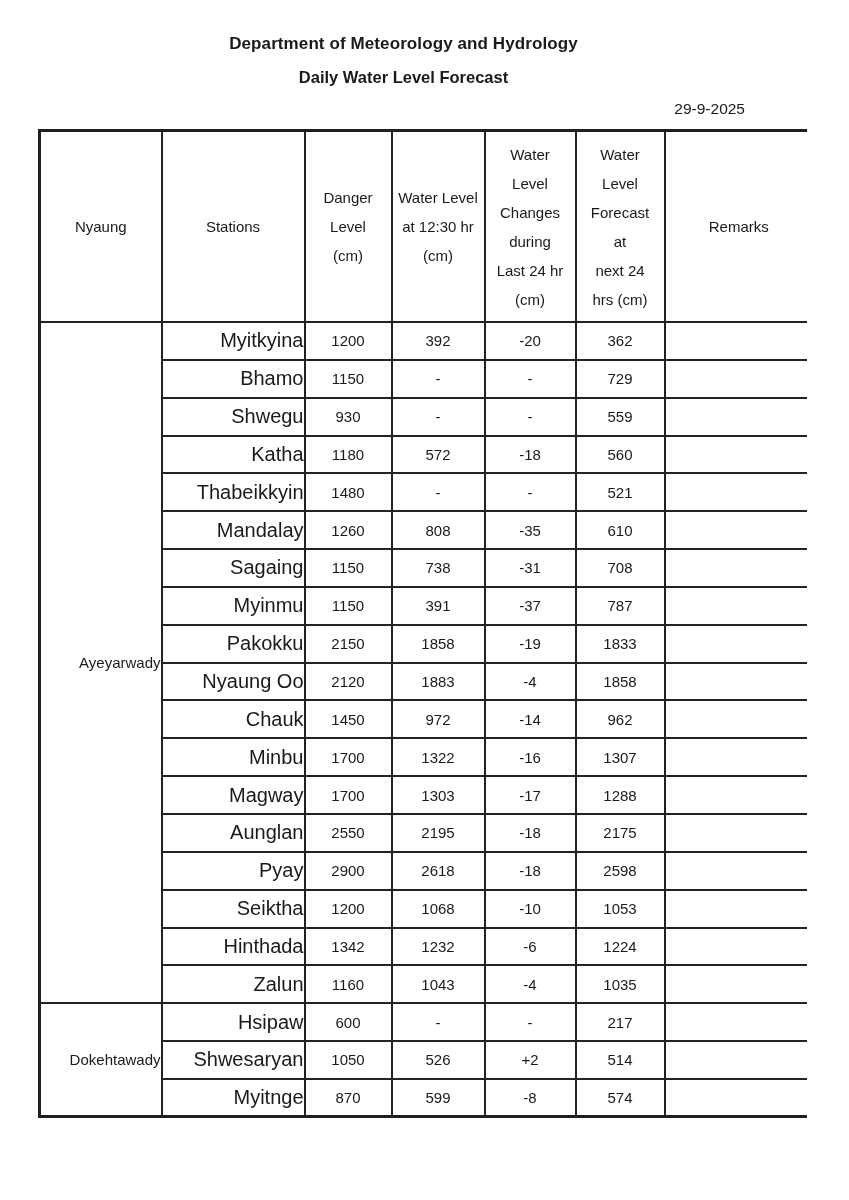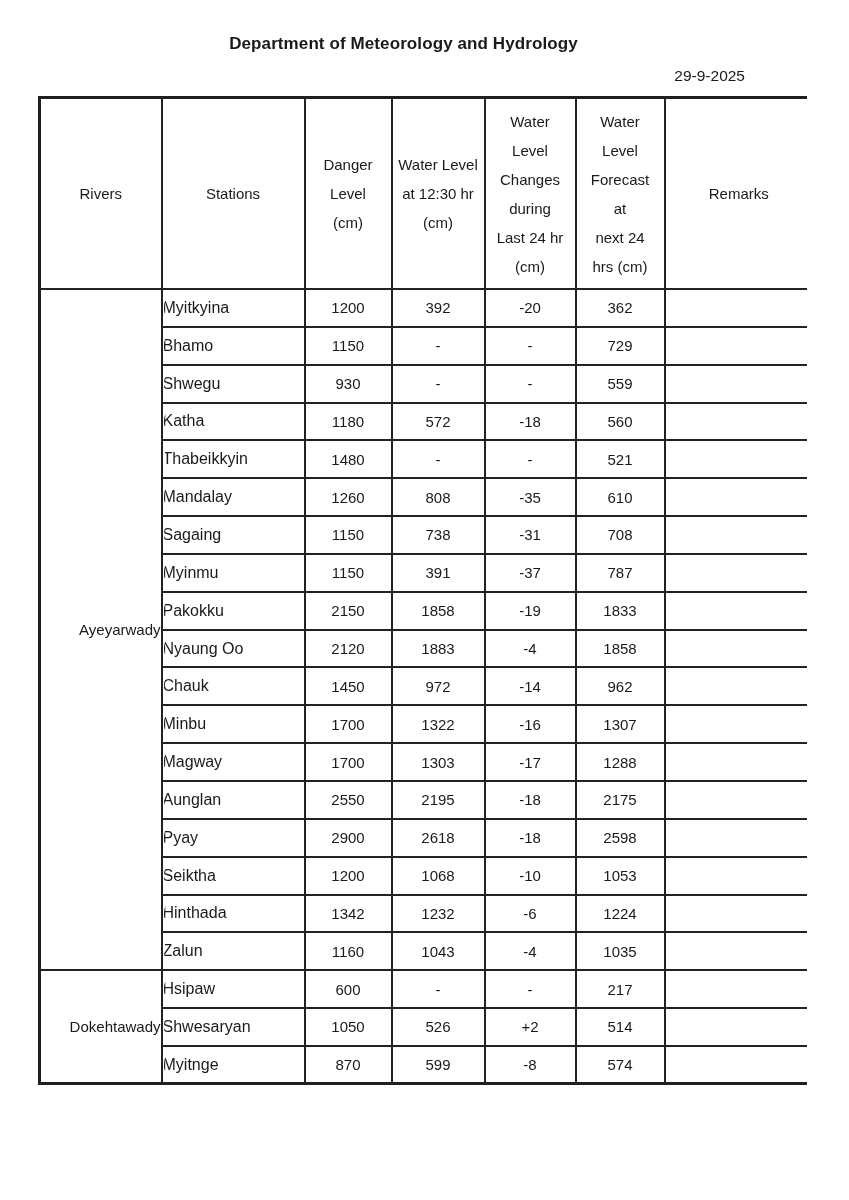--- a/index.html
+++ b/index.html
@@ -66,55 +66,55 @@
   table.forecast tbody tr {
     height: 37.85px;
   }
   td.river-cell {
     font-size: 15px;
     text-align: right;
     padding-left: 7px;
     vertical-align: middle;
   }
   td.station-cell {
-    font-size: 16px;
-    text-align: left;
+    font-size: 20px;
+    text-align: right;
     padding-left: 9px;
     vertical-align: middle;
-    border-radius: 18px;
   }
   td.num-cell {
     font-size: 15px;
     text-align: center;
     vertical-align: middle;
   }
   td.remarks-cell {
     font-size: 15px;
   }
 </style>
 </head>
 <body>
 
 <div class="page">
   <div class="doc-title">Department of Meteorology and Hydrology</div>
+  <div class="doc-subtitle">Daily Water Level Forecast</div>
   <div class="doc-date">29-9-2025</div>
 
   <table class="forecast">
     <colgroup>
       <col style="width:122px">
       <col style="width:143px">
       <col style="width:87px">
       <col style="width:93px">
       <col style="width:91px">
       <col style="width:89px">
       <col style="width:149px">
     </colgroup>
     <thead>
       <tr>
-        <th>Rivers</th>
+        <th>Nyaung</th>
         <th>Stations</th>
         <th>Danger
 Level
 (cm)</th>
         <th>Water Level
 at 12:30 hr
 (cm)</th>
         <th>Water
 Level
 Changes

